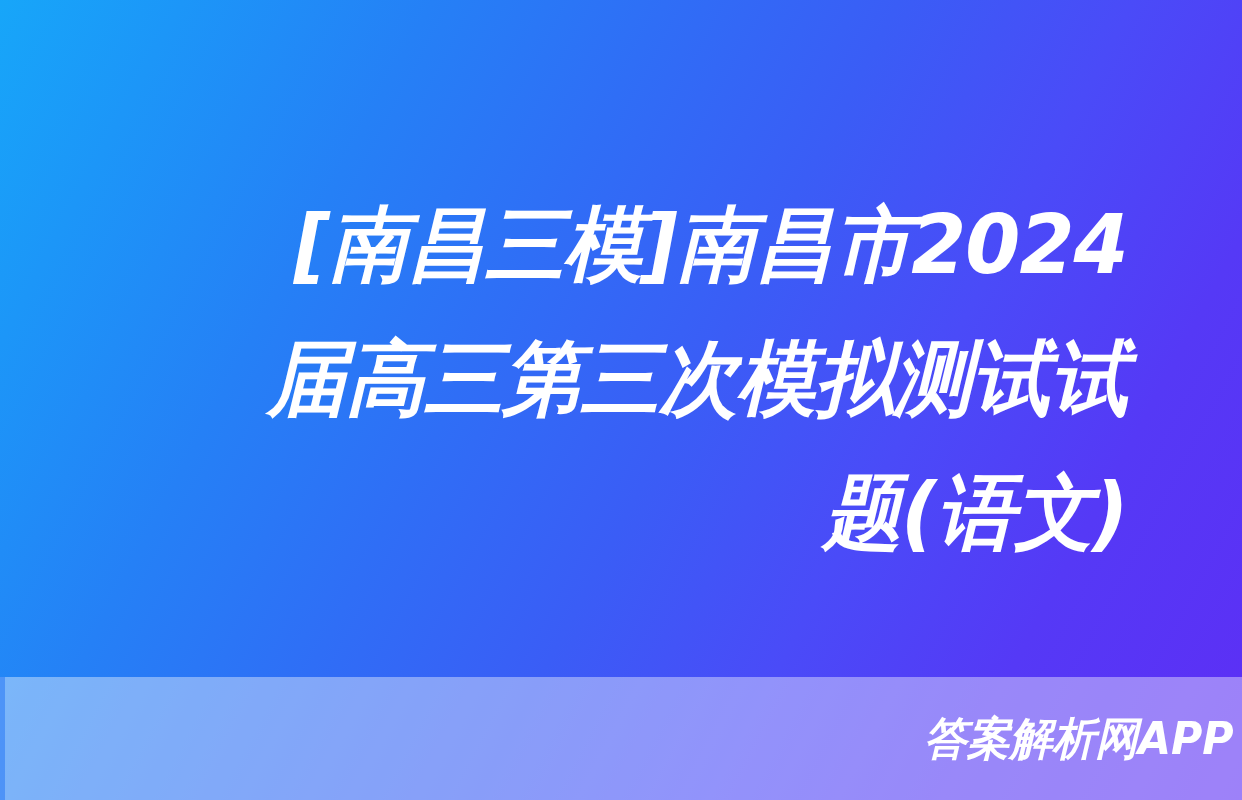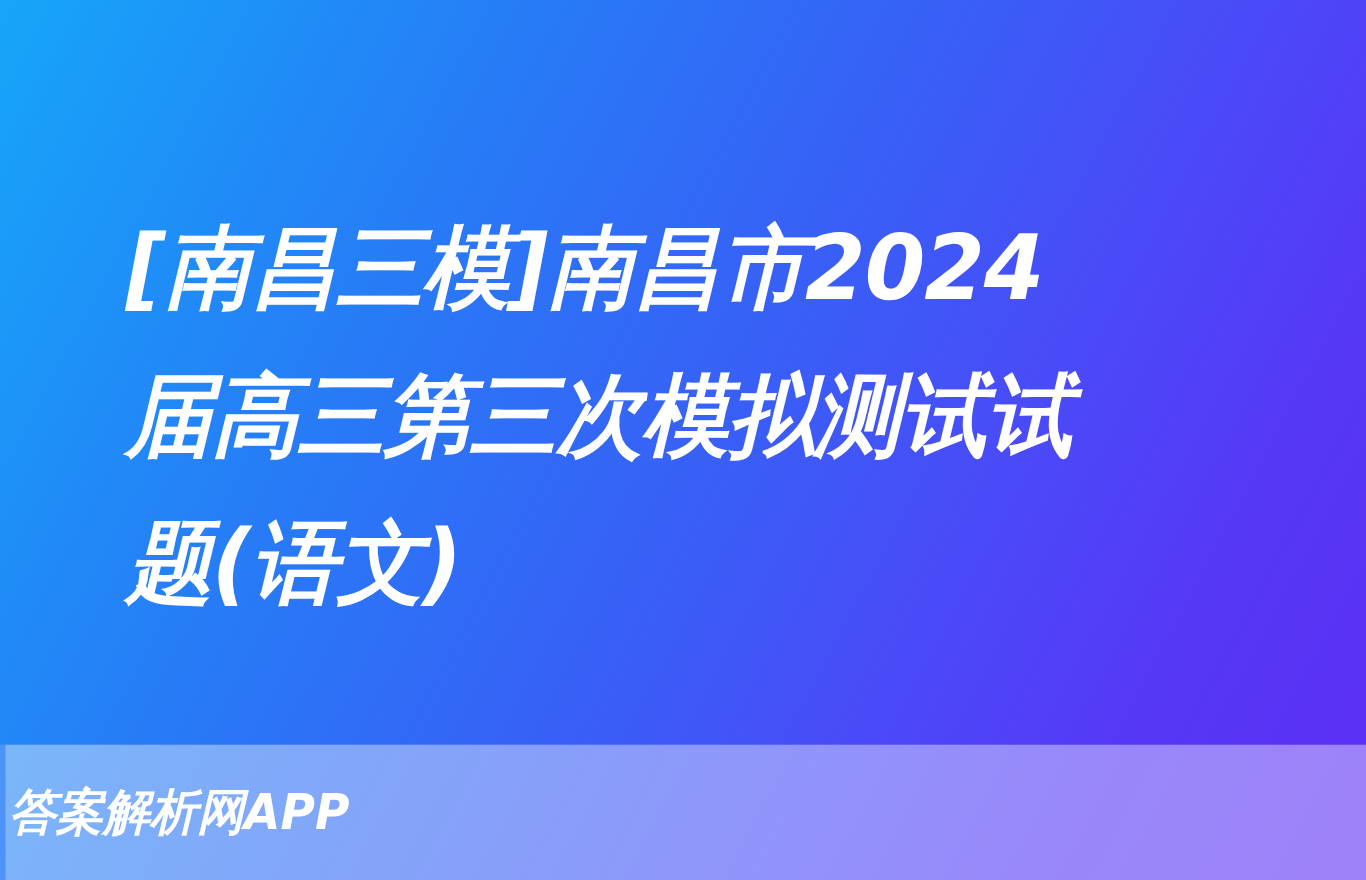--- a/index.html
+++ b/index.html
@@ -28,21 +28,21 @@
         #5539f6 82%,
         #5d2ef5 100%);
   }
 
   
   #title-block {
     position: absolute;
     left: 96px;
     top: 178px;
     width: 1050px;
-    text-align: left;
+    text-align: right;
   }
   #title-block .title-line {
     display: block;
     color: #ffffff;
     font-family: "DejaVu Sans", "Liberation Sans", sans-serif;
     font-weight: 700;
     font-style: italic;
     font-size: 82px;
     line-height: 134px;
     letter-spacing: -1px;
@@ -70,21 +70,21 @@
   }
 
   #watermark {
     position: absolute;
     left: 0;
     top: 677px;
     width: 1242px;
     height: 123px;
     display: flex;
     align-items: center;
-    justify-content: flex-start;
+    justify-content: flex-end;
   }
   #watermark .wm-text {
     color: #ffffff;
     font-family: "DejaVu Sans", "Liberation Sans", sans-serif;
     font-weight: 700;
     font-style: italic;
     font-size: 45px;
     line-height: 1;
     letter-spacing: 0px;
     white-space: nowrap;

